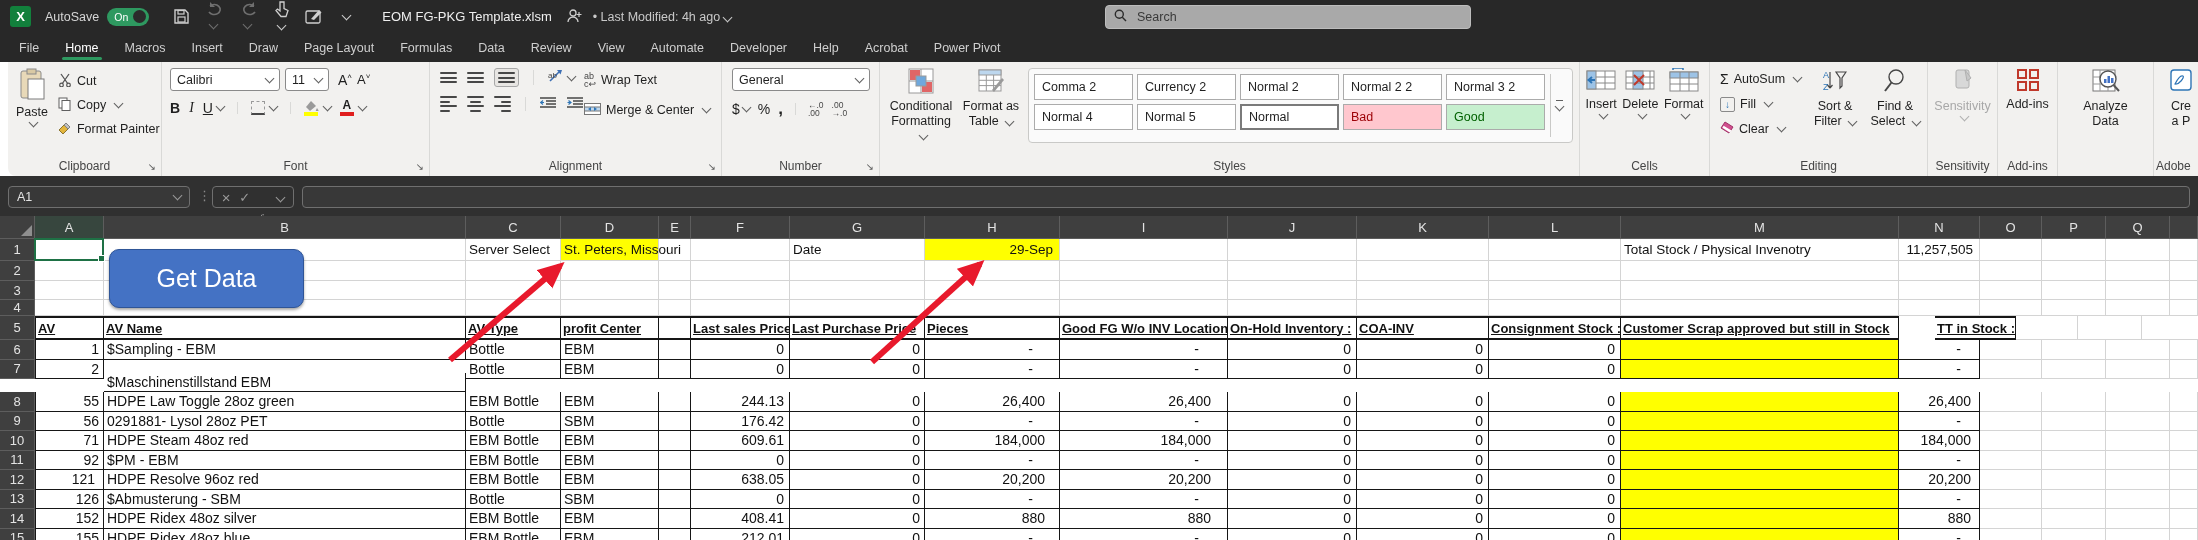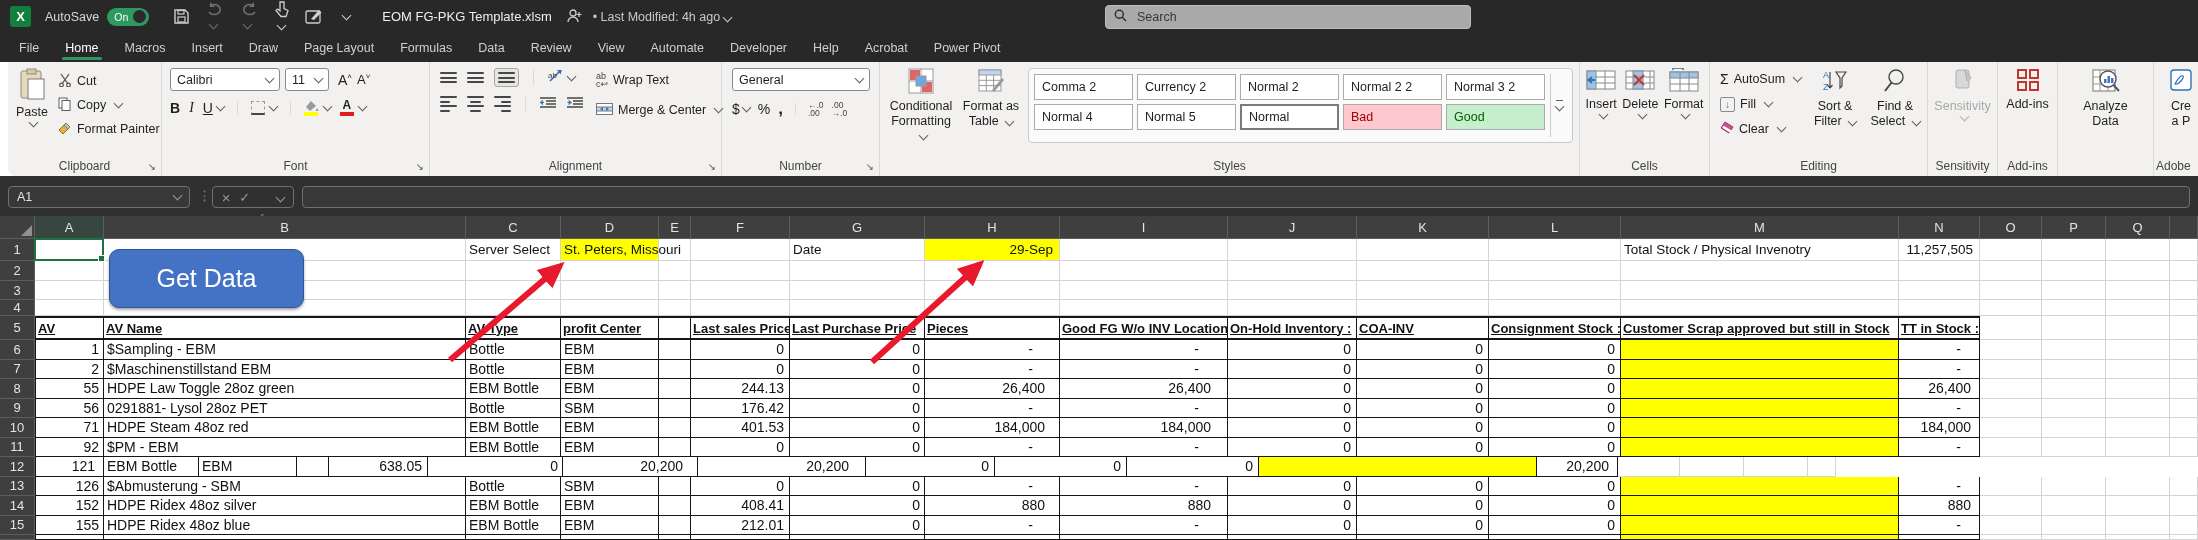--- a/index.html
+++ b/index.html
@@ -223,21 +223,21 @@
           <span style="font-size:12px;font-weight:bold;line-height:11px;">A</span>
           <span class="colorbar" style="background:#e01e1e"></span>
         </span>
           <span class="chv" style="color:#5f5f5f;margin-left:-4px"></span>
       </div>
       <div class="glabel">Font</div>
       <div class="launcher">↘</div>
     </div>
 
     <div class="rgroup" style="width:292px;padding-left:10px;">
-      <div style="display:flex;gap:12px;">
+      <div style="display:flex;gap:0;">
         <div style="display:flex;flex-direction:column;gap:8px;">
           <div style="display:flex;align-items:center;gap:10px;">
             <span class="bars">
                 <i></i>
                 <i></i>
                 <i></i>
               </span>
             <span class="bars">
                 <i></i>
                 <i></i>
@@ -630,21 +630,21 @@
         <div class="gc tb th" style="width: 98px; height: 24px; border-top: 2px solid rgb(22, 22, 22); border-bottom: 2px solid rgb(22, 22, 22);">profit Center</div>
         <div class="gc tb th" style="width: 32px; height: 24px; border-top: 2px solid rgb(22, 22, 22); border-bottom: 2px solid rgb(22, 22, 22);"></div>
         <div class="gc tb th" style="width: 99px; height: 24px; border-top: 2px solid rgb(22, 22, 22); border-bottom: 2px solid rgb(22, 22, 22);">Last sales Price</div>
         <div class="gc tb th" style="width: 135px; height: 24px; border-top: 2px solid rgb(22, 22, 22); border-bottom: 2px solid rgb(22, 22, 22);">Last Purchase Price</div>
         <div class="gc tb th" style="width: 135px; height: 24px; border-top: 2px solid rgb(22, 22, 22); border-bottom: 2px solid rgb(22, 22, 22);">Pieces</div>
         <div class="gc tb th" style="width: 168px; height: 24px; border-top: 2px solid rgb(22, 22, 22); border-bottom: 2px solid rgb(22, 22, 22);">Good FG W/o INV Location :</div>
         <div class="gc tb th" style="width: 129px; height: 24px; border-top: 2px solid rgb(22, 22, 22); border-bottom: 2px solid rgb(22, 22, 22);">On-Hold Inventory :</div>
         <div class="gc tb th" style="width: 132px; height: 24px; border-top: 2px solid rgb(22, 22, 22); border-bottom: 2px solid rgb(22, 22, 22);">COA-INV</div>
         <div class="gc tb th" style="width: 132px; height: 24px; border-top: 2px solid rgb(22, 22, 22); border-bottom: 2px solid rgb(22, 22, 22);">Consignment Stock :</div>
         <div class="gc tb th" style="width: 278px; height: 24px; border-top: 2px solid rgb(22, 22, 22); border-bottom: 2px solid rgb(22, 22, 22);">Customer Scrap approved but still in Stock</div>
-        <div class="gc tb th" style="width: 81px; height: 24px; border-top: 2px solid rgb(22, 22, 22); border-bottom: 2px solid rgb(22, 22, 22);">TT in Stock :</div>
+        <div class="gc tb th" style="width: 81px; height: 24px; border-top: 2px solid rgb(22, 22, 22); border-bottom: 2px solid rgb(22, 22, 22); margin-left: 36px;">TT in Stock :</div>
         <div class="gc" style="width: 62px; height: 24px;"></div>
         <div class="gc" style="width: 64px; height: 24px;"></div>
         <div class="gc" style="width: 64px; height: 24px;"></div>
         <div class="gc" style="width: 28px; height: 24px;"></div>
       </div>
       <div class="grow">
         <div class="gc rowhdr" style="width: 35px; height: 19.5px;">6</div>
         <div class="gc tb tb-first" style="width: 69px; height: 19.5px; justify-content: flex-end; padding-right: 4px;">1</div>
         <div class="gc tb" style="width: 362px; height: 19.5px; justify-content: flex-start; padding-left: 3px;">$Sampling - EBM</div>
         <div class="gc tb" style="width: 95px; height: 19.5px; justify-content: flex-start; padding-left: 3px;">Bottle</div>
@@ -660,21 +660,21 @@
         <div class="gc tb yellow" style="width: 278px; height: 19.5px;"></div>
         <div class="gc tb" style="width: 81px; height: 19.5px; justify-content: flex-end; padding-right: 18px;">-</div>
         <div class="gc" style="width: 62px; height: 19.5px;"></div>
         <div class="gc" style="width: 64px; height: 19.5px;"></div>
         <div class="gc" style="width: 64px; height: 19.5px;"></div>
         <div class="gc" style="width: 28px; height: 19.5px;"></div>
       </div>
       <div class="grow">
         <div class="gc rowhdr" style="width: 35px; height: 19.5px;">7</div>
         <div class="gc tb tb-first" style="width: 69px; height: 19.5px; justify-content: flex-end; padding-right: 4px;">2</div>
-        <div class="gc tb" style="width: 362px; height: 19.5px; justify-content: flex-start; padding-left: 3px;">$Maschinenstillstand EBM</div>
+        <div class="gc tb" style="width: 362px; height: 19.5px; justify-content: flex-start; padding-left: 3px; margin-top: 13px;">$Maschinenstillstand EBM</div>
         <div class="gc tb" style="width: 95px; height: 19.5px; justify-content: flex-start; padding-left: 3px;">Bottle</div>
         <div class="gc tb" style="width: 98px; height: 19.5px; justify-content: flex-start; padding-left: 3px;">EBM</div>
         <div class="gc tb" style="width: 32px; height: 19.5px;"></div>
         <div class="gc tb" style="width: 99px; height: 19.5px; justify-content: flex-end; padding-right: 5px;">0</div>
         <div class="gc tb" style="width: 135px; height: 19.5px; justify-content: flex-end; padding-right: 4px;">0</div>
         <div class="gc tb" style="width: 135px; height: 19.5px; justify-content: flex-end; padding-right: 26px;">-</div>
         <div class="gc tb" style="width: 168px; height: 19.5px; justify-content: flex-end; padding-right: 28px;">-</div>
         <div class="gc tb" style="width: 129px; height: 19.5px; justify-content: flex-end; padding-right: 5px;">0</div>
         <div class="gc tb" style="width: 132px; height: 19.5px; justify-content: flex-end; padding-right: 5px;">0</div>
         <div class="gc tb" style="width: 132px; height: 19.5px; justify-content: flex-end; padding-right: 5px;">0</div>
@@ -727,21 +727,21 @@
         <div class="gc" style="width: 64px; height: 19.5px;"></div>
         <div class="gc" style="width: 28px; height: 19.5px;"></div>
       </div>
       <div class="grow">
         <div class="gc rowhdr" style="width: 35px; height: 19.5px;">10</div>
         <div class="gc tb tb-first" style="width: 69px; height: 19.5px; justify-content: flex-end; padding-right: 4px;">71</div>
         <div class="gc tb" style="width: 362px; height: 19.5px; justify-content: flex-start; padding-left: 3px;">HDPE Steam 48oz red</div>
         <div class="gc tb" style="width: 95px; height: 19.5px; justify-content: flex-start; padding-left: 3px;">EBM Bottle</div>
         <div class="gc tb" style="width: 98px; height: 19.5px; justify-content: flex-start; padding-left: 3px;">EBM</div>
         <div class="gc tb" style="width: 32px; height: 19.5px;"></div>
-        <div class="gc tb" style="width: 99px; height: 19.5px; justify-content: flex-end; padding-right: 5px;">401.53</div>
+        <div class="gc tb" style="width: 99px; height: 19.5px; justify-content: flex-end; padding-right: 5px;">609.61</div>
         <div class="gc tb" style="width: 135px; height: 19.5px; justify-content: flex-end; padding-right: 4px;">0</div>
         <div class="gc tb" style="width: 135px; height: 19.5px; justify-content: flex-end; padding-right: 14px;">184,000</div>
         <div class="gc tb" style="width: 168px; height: 19.5px; justify-content: flex-end; padding-right: 16px;">184,000</div>
         <div class="gc tb" style="width: 129px; height: 19.5px; justify-content: flex-end; padding-right: 5px;">0</div>
         <div class="gc tb" style="width: 132px; height: 19.5px; justify-content: flex-end; padding-right: 5px;">0</div>
         <div class="gc tb" style="width: 132px; height: 19.5px; justify-content: flex-end; padding-right: 5px;">0</div>
         <div class="gc tb yellow" style="width: 278px; height: 19.5px;"></div>
         <div class="gc tb" style="width: 81px; height: 19.5px; justify-content: flex-end; padding-right: 8px;">184,000</div>
         <div class="gc" style="width: 62px; height: 19.5px;"></div>
         <div class="gc" style="width: 64px; height: 19.5px;"></div>
@@ -765,20 +765,21 @@
         <div class="gc tb yellow" style="width: 278px; height: 19.5px;"></div>
         <div class="gc tb" style="width: 81px; height: 19.5px; justify-content: flex-end; padding-right: 18px;">-</div>
         <div class="gc" style="width: 62px; height: 19.5px;"></div>
         <div class="gc" style="width: 64px; height: 19.5px;"></div>
         <div class="gc" style="width: 64px; height: 19.5px;"></div>
         <div class="gc" style="width: 28px; height: 19.5px;"></div>
       </div>
       <div class="grow">
         <div class="gc rowhdr" style="width: 35px; height: 19.5px;">12</div>
         <div class="gc tb tb-first" style="width: 69px; height: 19.5px; justify-content: flex-end; padding-right: 8px;">121</div>
+        <div class="gc tb" style="width: 362px; height: 19.5px; justify-content: flex-start; padding-left: 3px;">HDPE Resolve 96oz red</div>
         <div class="gc tb" style="width: 95px; height: 19.5px; justify-content: flex-start; padding-left: 3px;">EBM Bottle</div>
         <div class="gc tb" style="width: 98px; height: 19.5px; justify-content: flex-start; padding-left: 3px;">EBM</div>
         <div class="gc tb" style="width: 32px; height: 19.5px;"></div>
         <div class="gc tb" style="width: 99px; height: 19.5px; justify-content: flex-end; padding-right: 5px;">638.05</div>
         <div class="gc tb" style="width: 135px; height: 19.5px; justify-content: flex-end; padding-right: 4px;">0</div>
         <div class="gc tb" style="width: 135px; height: 19.5px; justify-content: flex-end; padding-right: 14px;">20,200</div>
         <div class="gc tb" style="width: 168px; height: 19.5px; justify-content: flex-end; padding-right: 16px;">20,200</div>
         <div class="gc tb" style="width: 129px; height: 19.5px; justify-content: flex-end; padding-right: 5px;">0</div>
         <div class="gc tb" style="width: 132px; height: 19.5px; justify-content: flex-end; padding-right: 5px;">0</div>
         <div class="gc tb" style="width: 132px; height: 19.5px; justify-content: flex-end; padding-right: 5px;">0</div>

